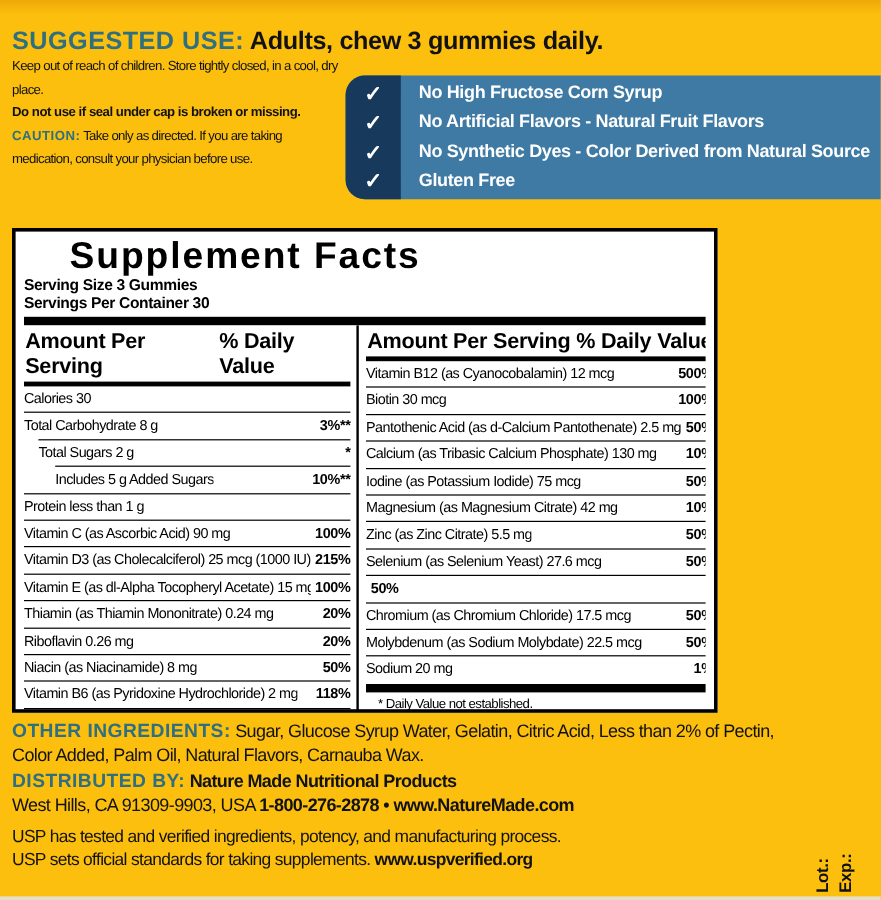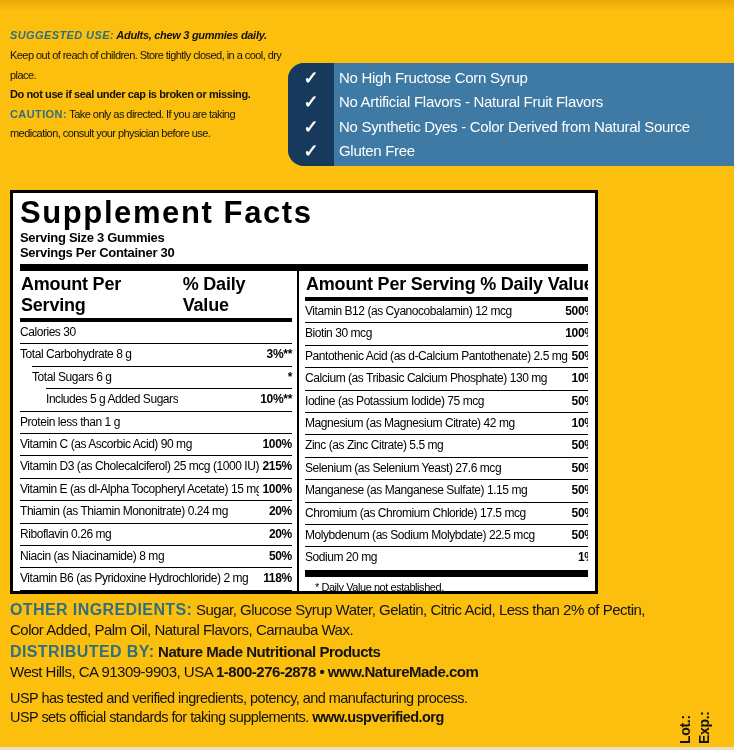--- a/index.html
+++ b/index.html
@@ -8,39 +8,39 @@
     background:#FCBF0D;
     font-family:"Liberation Sans", sans-serif;
     color:#121212;
   }
   .top-shade{position:absolute;top:0;left:0;right:0;height:12px;
     background:linear-gradient(#EEA808, rgba(252,191,13,0));}
   .bottom-edge{position:absolute;bottom:0;left:0;right:0;height:3px;background:#E4DFC6;}
 
   
   .usage-block{position:absolute;left:10px;top:25px;width:352px;}
-  .u-line1{white-space:nowrap;font-size:11px;font-weight:bold;letter-spacing:-0.3px;line-height:20px;font-style:italic;}
+  .u-line1{white-space:nowrap;font-size:21px;font-weight:bold;letter-spacing:-0.3px;line-height:20px;}
   .teal{color:#2F6F80;font-weight:bold;letter-spacing:0.4px;}
   .usage-rest{width:276px;font-size:11px;letter-spacing:-0.55px;line-height:19.5px;margin-top:1px;}
   .u-bold{font-weight:bold;letter-spacing:-0.4px;}
 
   
   .callout{position:absolute;left:288px;top:63px;right:0;height:103px;
     background:#3E7AA4;border-radius:16px 0 0 16px;display:flex;}
   .callout-strip{width:46px;background:#17395C;border-radius:16px 0 0 16px;
     display:flex;flex-direction:column;justify-content:center;align-items:center;}
   .check{color:#fff;font-size:18px;font-weight:bold;line-height:24.5px;height:24.5px;}
   .callout-text{display:flex;flex-direction:column;justify-content:center;
-    padding-left:5px;color:#fff;font-weight:normal;font-size:15px;line-height:24.5px;letter-spacing:-0.3px;white-space:nowrap;}
+    padding-left:15px;color:#fff;font-weight:bold;font-size:15px;line-height:24.5px;letter-spacing:-0.3px;white-space:nowrap;}
 
   
   .panel{position:absolute;left:10px;top:190px;width:588px;height:404px;
     background:#fff;border:3px solid #000;box-sizing:border-box;}
   .panel-inner{padding:2px 7px 0 7px;}
-  .sf-title{font-size:31px;font-weight:bold;letter-spacing:1.6px;line-height:35px;color:#000;}
+  .sf-title{font-size:31px;font-weight:bold;letter-spacing:1.6px;line-height:35px;color:#000;margin-left:38px;}
   .sf-serving{font-size:13px;font-weight:bold;letter-spacing:-0.3px;line-height:15px;color:#000;}
   .thick-bar{height:7px;background:#000;margin-top:4px;}
   .columns{display:flex;align-items:stretch;height:321px;overflow:hidden;color:#000;}
   .col{box-sizing:border-box;}
   .col-left{width:277px;padding-right:5px;}
   .col-right{flex:1;border-left:2px solid #000;padding-left:6px;}
   .colhead{display:flex;justify-content:space-between;font-weight:bold;font-size:18px;
     letter-spacing:-0.2px;padding:3px 1px 2px 1px;border-bottom:4px solid #000;}
   .sf-row{display:flex;justify-content:space-between;font-size:12px;letter-spacing:-0.45px;
     line-height:21.4px;height:21.4px;border-top:1px solid #000;white-space:nowrap;}
@@ -116,21 +116,21 @@
         <div class="rows-left">
             <div class="sf-row">
               <span class="sf-name">Calories 30</span>
               <span class="sf-val"></span>
             </div>
             <div class="sf-row">
               <span class="sf-name">Total Carbohydrate 8 g</span>
               <span class="sf-val">3%**</span>
             </div>
             <div class="sf-row indent1">
-              <span class="sf-name">Total Sugars 6 g</span>
+              <span class="sf-name">Total Sugars 2 g</span>
               <span class="sf-val">*</span>
             </div>
             <div class="sf-row indent2">
               <span class="sf-name">Includes 5 g Added Sugars</span>
               <span class="sf-val">10%**</span>
             </div>
             <div class="sf-row">
               <span class="sf-name">Protein less than 1 g</span>
               <span class="sf-val"></span>
             </div>
@@ -200,21 +200,20 @@
             </div>
             <div class="sf-row">
               <span class="sf-name">Zinc (as Zinc Citrate) 5.5 mg</span>
               <span class="sf-val">50%</span>
             </div>
             <div class="sf-row">
               <span class="sf-name">Selenium (as Selenium Yeast) 27.6 mcg</span>
               <span class="sf-val">50%</span>
             </div>
             <div class="sf-row">
-              <span class="sf-name">Manganese (as Manganese Sulfate) 1.15 mg</span>
               <span class="sf-val">50%</span>
             </div>
             <div class="sf-row">
               <span class="sf-name">Chromium (as Chromium Chloride) 17.5 mcg</span>
               <span class="sf-val">50%</span>
             </div>
             <div class="sf-row">
               <span class="sf-name">Molybdenum (as Sodium Molybdate) 22.5 mcg</span>
               <span class="sf-val">50%</span>
             </div>

